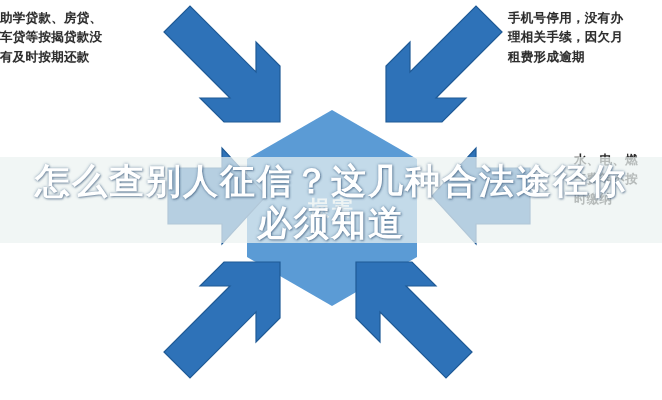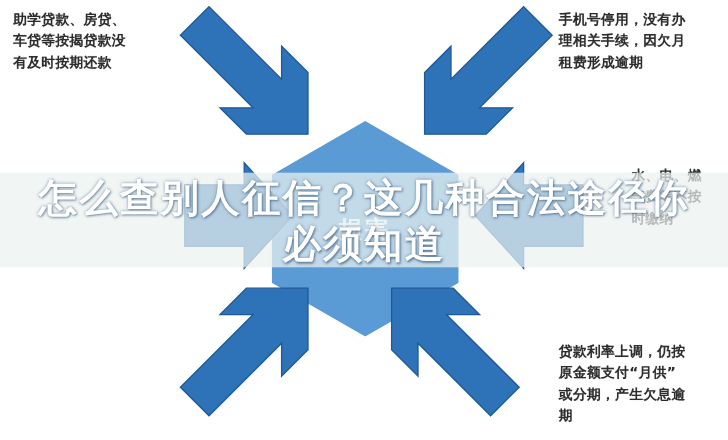--- a/index.html
+++ b/index.html
@@ -19,21 +19,21 @@
     position:absolute;
     color:#2d2d2d;
     font-weight:700;
     font-size:12.5px;
     line-height:1.55;
     letter-spacing:.3px;
     white-space:pre-line;
     text-shadow:0 0 1px rgba(0,0,0,.22);
     z-index:4;
   }
-  .c-tl{left:12px;  top:8px;   width:150px;}
+  .c-tl{left:0;  top:8px;   width:150px;}
   .c-tr{left:508px; top:8px;   width:150px;}
   .c-ml{left:10px;  top:150px; width:120px;}
   .c-mr{left:574px; top:150px; width:90px;}
   .c-bl{left:12px;  top:284px; width:160px;}
   .c-br{left:508px; top:310px; width:155px;}
 
   
   .arrow{position:absolute;z-index:3;}
   .arrow svg{display:block;overflow:visible;}
 
@@ -158,24 +158,20 @@
   <div class="callout c-tr">手机号停用，没有办
 理相关手续，因欠月
 租费形成逾期</div>
 
 
   <div class="callout c-mr">水、电、燃
 气费等不按
 时缴纳</div>
 
 
-  <div class="callout c-br">贷款利率上调，仍按
-原金额支付“月供”
-或分期，产生欠息逾
-期</div>
 
   <div id="band"></div>
 
   <div id="headline">
     <span class="hl-line">怎么查别人征信？这几种合法途径你</span>
     <span class="hl-line">必须知道</span>
   </div>
 
 </div>
 

